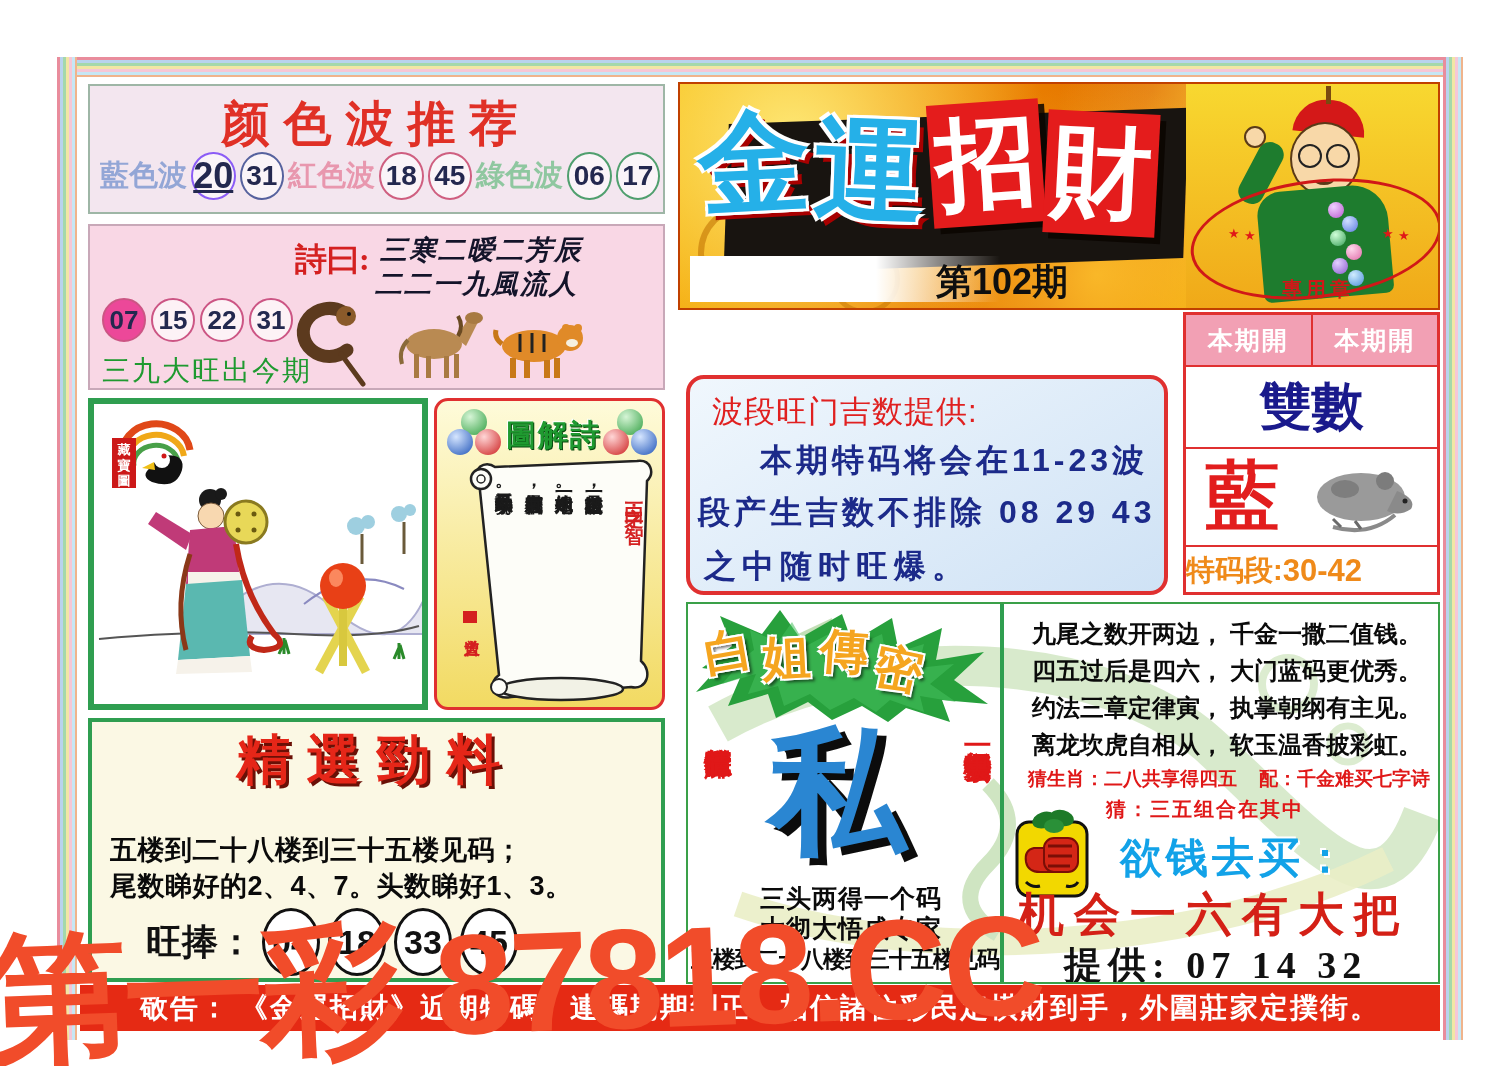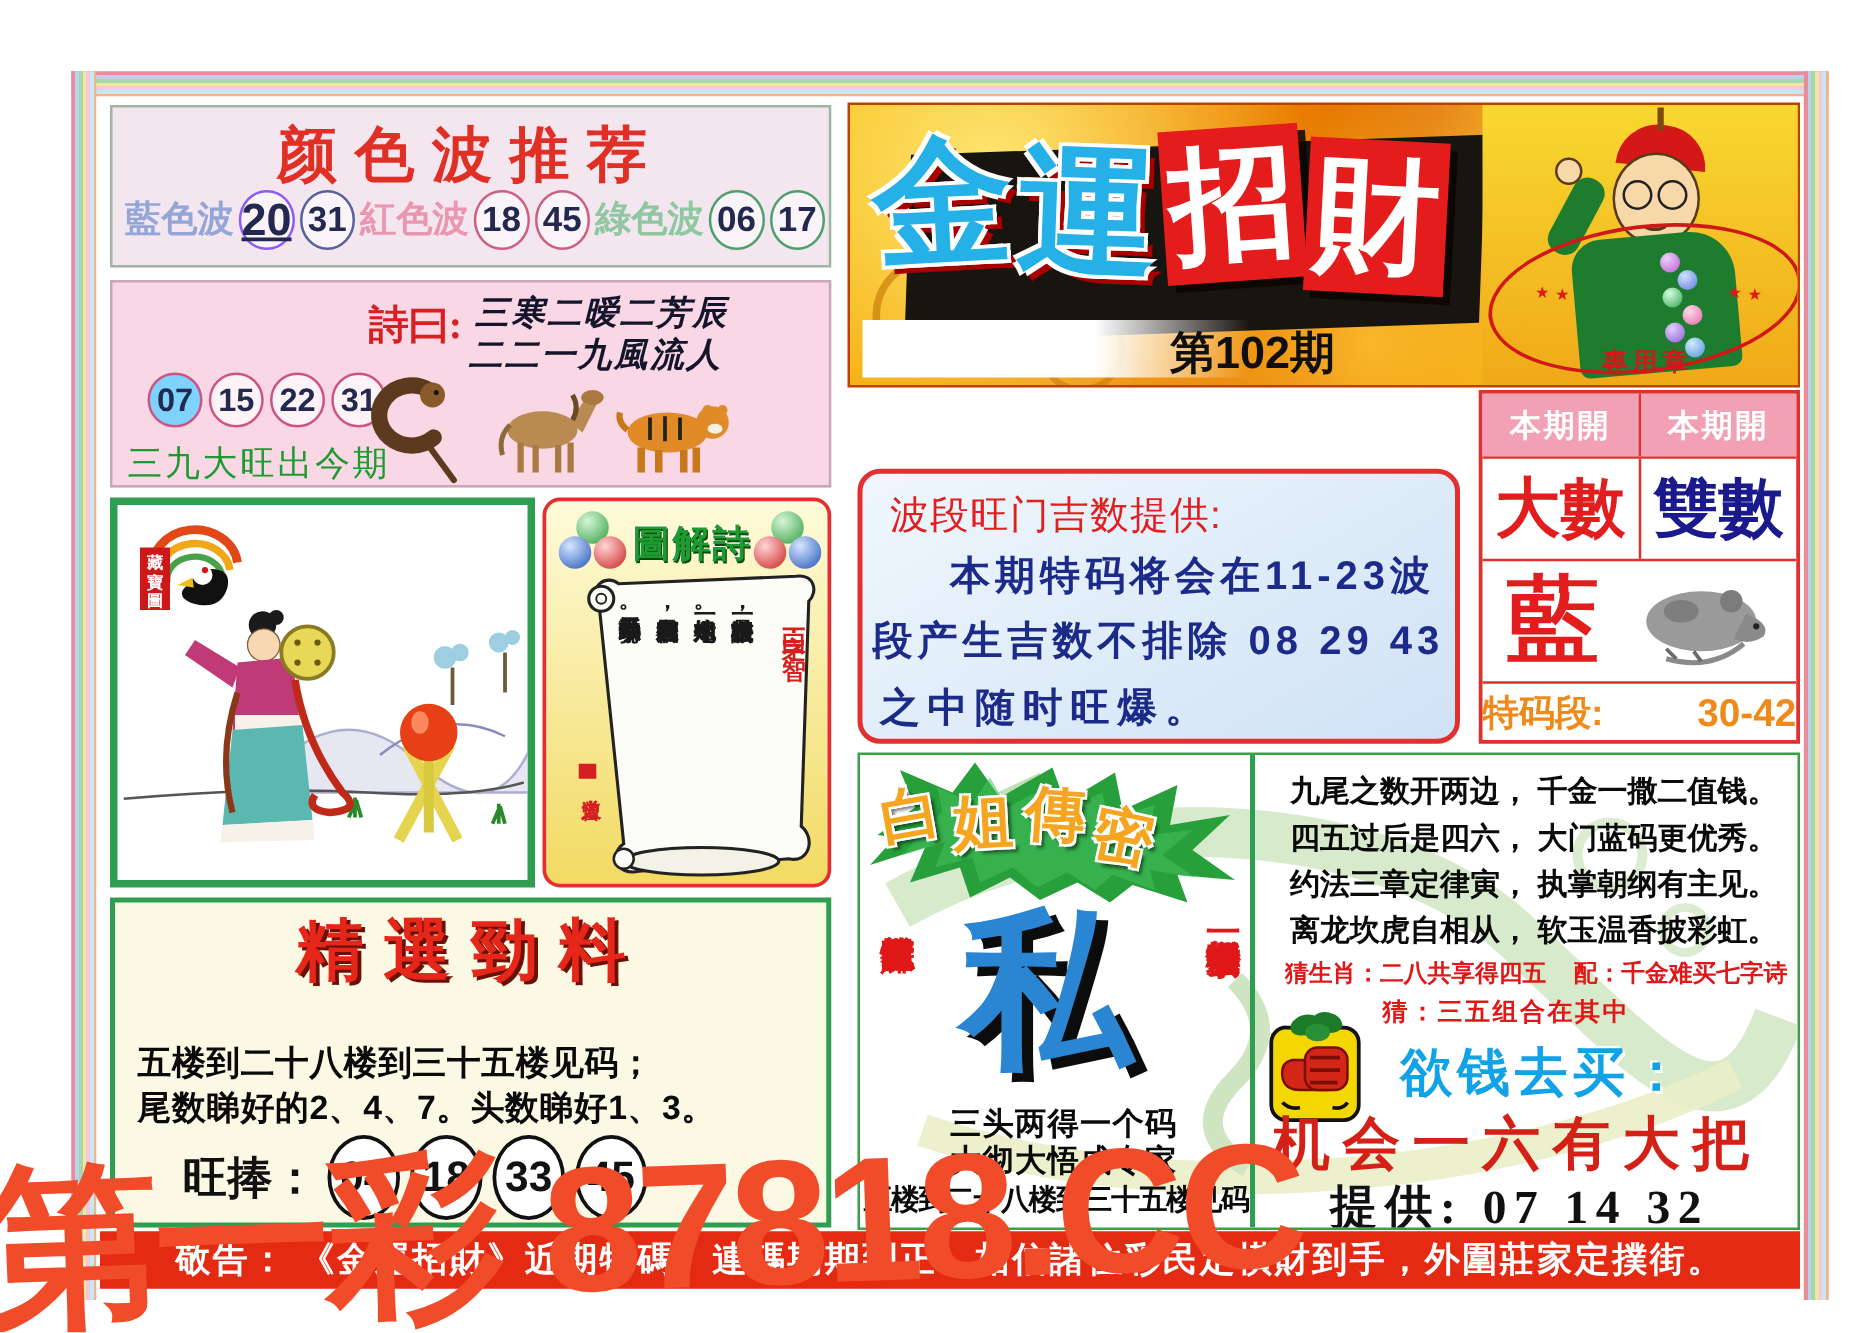--- a/index.html
+++ b/index.html
@@ -43,21 +43,21 @@
       <span class="circ" style="width:44px;height:44px;border:2px solid #4f9f6e;font-size:28px;">06</span>
       <span class="circ" style="width:44px;height:44px;border:2px solid #4f9f6e;font-size:28px;">17</span>
     </div>
   </div>
 
   <div class="abs" style="left:88px;top:224px;width:577px;height:166px;background:#f9d7e5;border:2px solid #c8a8b8;box-sizing:border-box;">
     <span class="abs serif" style="left:205px;top:12px;font-size:32px;font-weight:bold;color:#d42020;">詩曰:</span>
     <span class="abs serif" style="left:290px;top:6px;font-size:27px;font-weight:bold;color:#14142a;font-style:italic;letter-spacing:2px;">三寒二暧二芳辰</span>
     <span class="abs serif" style="left:285px;top:40px;font-size:27px;font-weight:bold;color:#14142a;font-style:italic;letter-spacing:2px;">二二一九風流人</span>
     <div class="abs" style="left:12px;top:72px;display:flex;gap:5px;">
-      <span class="circ" style="width:40px;height:40px;border:2px solid #cc5584;font-size:26px;background:#7dd3fc;margin-left:16px;">07</span>
+      <span class="circ" style="width:40px;height:40px;border:2px solid #cc5584;font-size:26px;background:#ec4899;">07</span>
       <span class="circ" style="width:40px;height:40px;border:2px solid #cc5584;font-size:26px;background:#fdf2f6;">15</span>
       <span class="circ" style="width:40px;height:40px;border:2px solid #cc5584;font-size:26px;background:#fdf2f6;">22</span>
       <span class="circ" style="width:40px;height:40px;border:2px solid #cc5584;font-size:26px;background:#fdf2f6;">31</span>
     </div>
     <span class="abs" style="left:12px;top:126px;font-size:28px;font-weight:normal;color:#1f9a30;letter-spacing:2px;text-align:center;">三九大旺出今期</span>
 
     <svg class="abs" style="left:203px;top:72px;" width="74" height="92" viewBox="0 0 74 92">
       <path d="M50 14 A26 24 0 1 0 54 52" fill="none" stroke="#5c3a1e" stroke-width="13" stroke-linecap="round"></path>
       <circle cx="53" cy="18" r="10" fill="#8a5a2a"></circle>
       <circle cx="56" cy="16" r="2" fill="#111"></circle>
@@ -241,36 +241,35 @@
     <div class="abs" style="left:8px;top:112px;font-size:32px;font-weight:bold;color:#1c2a8a;letter-spacing:4px;">段产生吉数不排除 08 29 43</div>
     <div class="abs" style="left:14px;top:166px;font-size:32px;font-weight:bold;color:#1c2a8a;letter-spacing:6px;">之中随时旺爆。</div>
   </div>
 
   <div class="abs" style="left:1183px;top:312px;width:257px;height:283px;background:#fff;border:3px solid #e03030;box-sizing:border-box;">
     <div style="display:flex;height:50px;border-bottom:2px solid #e03030;">
       <div style="flex:1;background:#f2a0b4;color:#fff;font-size:25px;font-weight:bold;display:flex;align-items:center;justify-content:center;border-right:2px solid #e03030;letter-spacing:2px;">本期開</div>
       <div style="flex:1;background:#f2a0b4;color:#fff;font-size:25px;font-weight:bold;display:flex;align-items:center;justify-content:center;letter-spacing:2px;">本期開</div>
     </div>
     <div style="display:flex;height:80px;border-bottom:2px solid #e03030;">
-      <div style="flex:1;color:#e21d1d;font-size:52px;font-weight:bold;display:flex;align-items:center;justify-content:center;border-right:2px solid #e03030;">大數</div>
       <div style="flex:1;color:#1a1a8c;font-size:52px;font-weight:bold;display:flex;align-items:center;justify-content:center;">雙數</div>
     </div>
     <div style="display:flex;height:96px;border-bottom:2px solid #e03030;align-items:center;">
       <div style="width:45%;color:#e21d1d;font-size:74px;font-weight:bold;display:flex;align-items:center;justify-content:center;">藍</div>
       <svg width="130" height="84" viewBox="0 0 130 84">
         <ellipse cx="62" cy="42" rx="44" ry="24" fill="#9a9a9a"></ellipse>
         <path d="M98 36 Q118 44 112 54 Q100 62 88 56 Z" fill="#8a8a8a"></path>
         <circle cx="86" cy="26" r="9" fill="#7c7c7c"></circle>
         <circle cx="106" cy="46" r="2.5" fill="#222"></circle>
         <path d="M96 60 Q70 82 34 72" fill="none" stroke="#8a8a8a" stroke-width="4"></path>
         <ellipse cx="46" cy="34" rx="14" ry="9" fill="#7e7e7e"></ellipse>
         <path d="M34 64 l8 8 M56 66 l6 8" stroke="#6a6a6a" stroke-width="3"></path>
       </svg>
     </div>
-    <div style="display:flex;height:47px;align-items:center;justify-content:space-between;gap:20px;">
+    <div style="display:flex;height:47px;align-items:center;justify-content:flex-start;gap:0;">
       <span style="font-size:29px;font-weight:bold;color:#ef8a1a;">特码段:</span>
       <span style="font-size:31px;font-weight:bold;color:#ef8a1a;">30-42</span>
     </div>
   </div>
 
   <div class="abs" style="left:686px;top:602px;width:754px;height:382px;background:#fff;border:2px solid #3aa048;box-sizing:border-box;overflow:hidden;">
 
     <svg class="abs" style="left:0;top:0;" width="750" height="378" viewBox="0 0 750 378">
       <path d="M30 120 C 190 30, 420 50, 520 140 S 690 330, 735 210" fill="none" stroke="#d4e8c6" stroke-width="40" opacity="0.9"></path>
       <path d="M50 300 C 240 365, 520 345, 700 255" fill="none" stroke="#eaeec6" stroke-width="26" opacity="0.9"></path>

